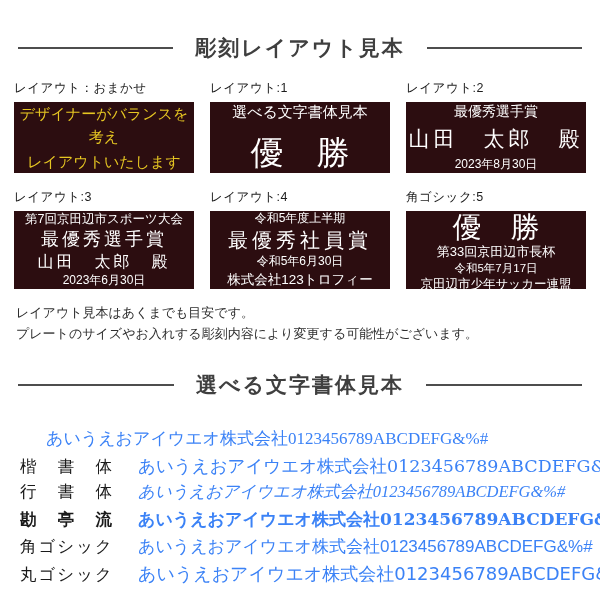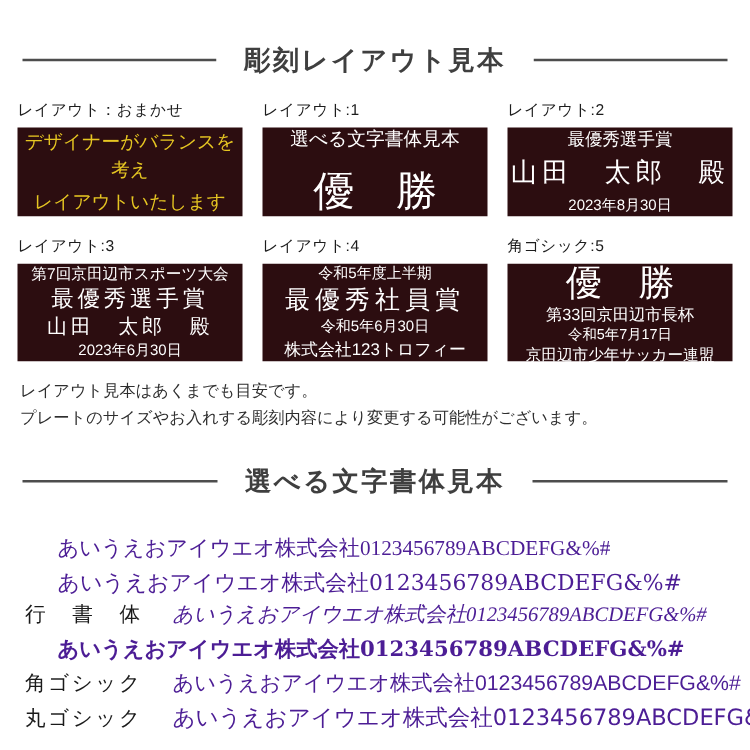--- a/index.html
+++ b/index.html
@@ -70,21 +70,21 @@
 
   
   .font-table { margin:28px 6px 0 6px; }
   .font-row { display:flex; align-items:baseline; height:27px; }
   .font-name {
     width:92px; flex:0 0 92px;
     font-size:16.5px; color:#1a1a1a;
     text-align:justify; text-align-last:justify;
   }
   .font-sample {
-    margin-left:26px; font-size:17px; color:#4c1d95; white-space:nowrap;text-align:center;
+    margin-left:26px; font-size:17px; color:#3b82f6; white-space:nowrap;text-align:center;
   }
   .f-mincho  .font-sample { font-family:"Liberation Serif","DejaVu Serif",serif; }
   .f-kaisho  .font-sample { font-family:"DejaVu Serif","Liberation Serif",serif; font-size:17.5px; }
   .f-gyosho  .font-sample { font-family:"Liberation Serif","DejaVu Serif",serif; font-style:italic; font-size:16.5px; }
   .f-kantei  .font-sample { font-family:"DejaVu Serif",serif; font-weight:bold; }
   .f-kantei  .font-name   { font-weight:600; }
   .f-kakugo  .font-sample { font-family:"Liberation Sans",sans-serif; }
   .f-marugo  .font-sample { font-family:"DejaVu Sans",sans-serif; font-size:18px; }
 </style>
 </head>
@@ -162,27 +162,29 @@
 
   <div class="sec-title second">
     <span>選べる文字書体見本</span>
   </div>
 
   <div class="font-table">
     <div class="font-row f-mincho">
       <div class="font-sample">あいうえおアイウエオ株式会社0123456789ABCDEFG&amp;%#</div>
     </div>
     <div class="font-row f-kaisho">
+      <div class="font-name">楷書体</div>
       <div class="font-sample">あいうえおアイウエオ株式会社0123456789ABCDEFG&amp;%#</div>
     </div>
     <div class="font-row f-gyosho">
       <div class="font-name">行書体</div>
       <div class="font-sample">あいうえおアイウエオ株式会社0123456789ABCDEFG&amp;%#</div>
     </div>
     <div class="font-row f-kantei">
+      <div class="font-name">勘亭流</div>
       <div class="font-sample">あいうえおアイウエオ株式会社0123456789ABCDEFG&amp;%#</div>
     </div>
     <div class="font-row f-kakugo">
       <div class="font-name">角ゴシック</div>
       <div class="font-sample">あいうえおアイウエオ株式会社0123456789ABCDEFG&amp;%#</div>
     </div>
     <div class="font-row f-marugo">
       <div class="font-name">丸ゴシック</div>
       <div class="font-sample">あいうえおアイウエオ株式会社0123456789ABCDEFG&amp;%#</div>
     </div>

